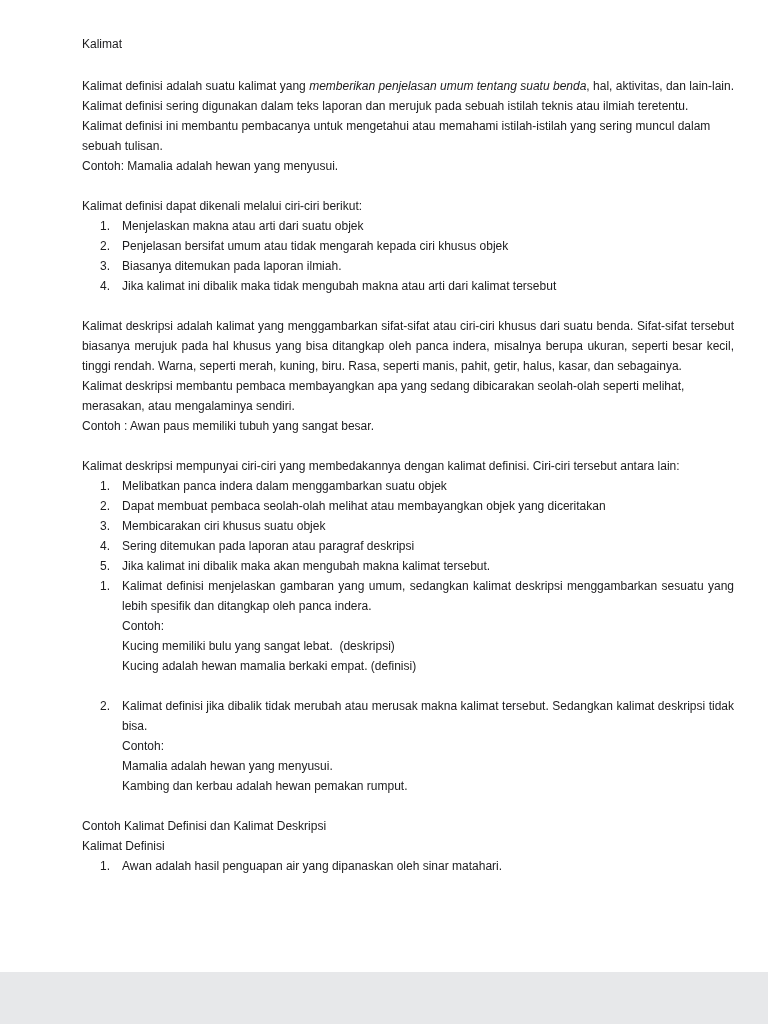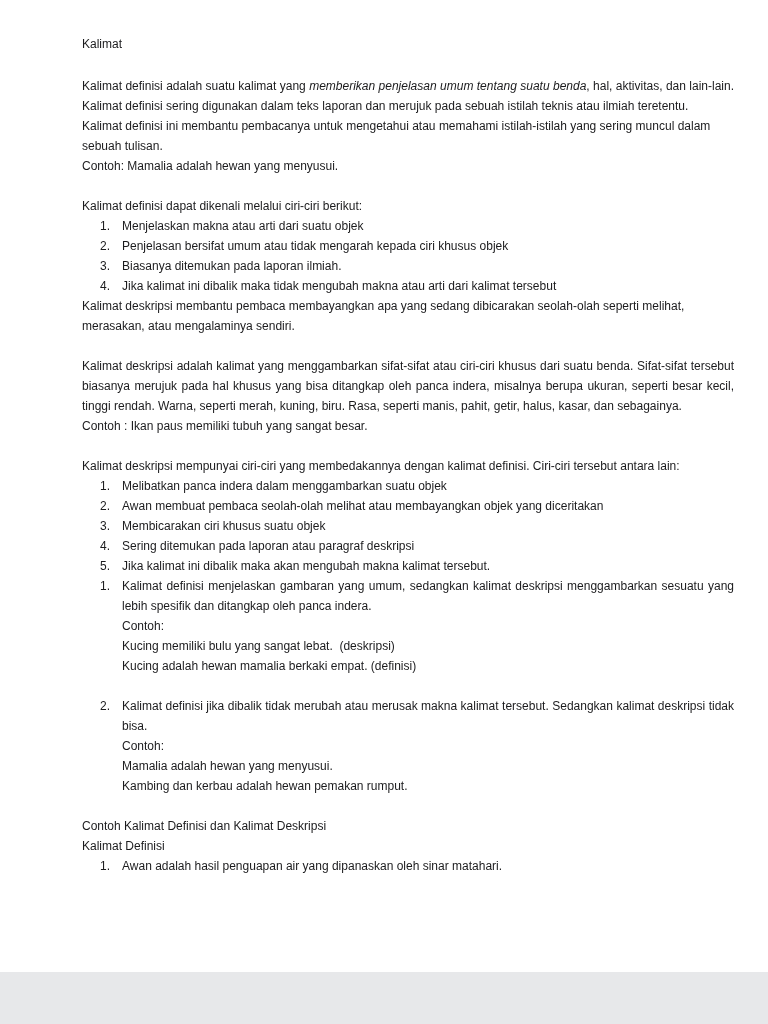--- a/index.html
+++ b/index.html
@@ -60,33 +60,33 @@
     <div class="li">
       <span class="num">3.</span>
       <span class="txt">Biasanya ditemukan pada laporan ilmiah.</span>
     </div>
     <div class="li">
       <span class="num">4.</span>
       <span class="txt">Jika kalimat ini dibalik maka tidak mengubah makna atau arti dari kalimat tersebut</span>
     </div>
   </div>
 
+  <p class="para justify gap">Kalimat deskripsi adalah kalimat yang menggambarkan sifat-sifat atau ciri-ciri khusus dari suatu benda. Sifat-sifat tersebut biasanya merujuk pada hal khusus yang bisa ditangkap oleh panca indera, misalnya berupa ukuran, seperti besar kecil, tinggi rendah. Warna, seperti merah, kuning, biru. Rasa, seperti manis, pahit, getir, halus, kasar, dan sebagainya.</p>
   <p class="para">Kalimat deskripsi membantu pembaca membayangkan apa yang sedang dibicarakan seolah-olah seperti melihat, merasakan, atau mengalaminya sendiri.</p>
-  <p class="para justify gap">Kalimat deskripsi adalah kalimat yang menggambarkan sifat-sifat atau ciri-ciri khusus dari suatu benda. Sifat-sifat tersebut biasanya merujuk pada hal khusus yang bisa ditangkap oleh panca indera, misalnya berupa ukuran, seperti besar kecil, tinggi rendah. Warna, seperti merah, kuning, biru. Rasa, seperti manis, pahit, getir, halus, kasar, dan sebagainya.</p>
-  <p class="para">Contoh : Ikan paus memiliki tubuh yang sangat besar.</p>
+  <p class="para">Contoh : Awan paus memiliki tubuh yang sangat besar.</p>
 
   <p class="para gap">Kalimat deskripsi mempunyai ciri-ciri yang membedakannya dengan kalimat definisi. Ciri-ciri tersebut antara lain:</p>
   <div class="list">
     <div class="li">
       <span class="num">1.</span>
       <span class="txt">Melibatkan panca indera dalam menggambarkan suatu objek</span>
     </div>
     <div class="li">
       <span class="num">2.</span>
-      <span class="txt">Awan membuat pembaca seolah-olah melihat atau membayangkan objek yang diceritakan</span>
+      <span class="txt">Dapat membuat pembaca seolah-olah melihat atau membayangkan objek yang diceritakan</span>
     </div>
     <div class="li">
       <span class="num">3.</span>
       <span class="txt">Membicarakan ciri khusus suatu objek</span>
     </div>
     <div class="li">
       <span class="num">4.</span>
       <span class="txt">Sering ditemukan pada laporan atau paragraf deskripsi</span>
     </div>
     <div class="li">

